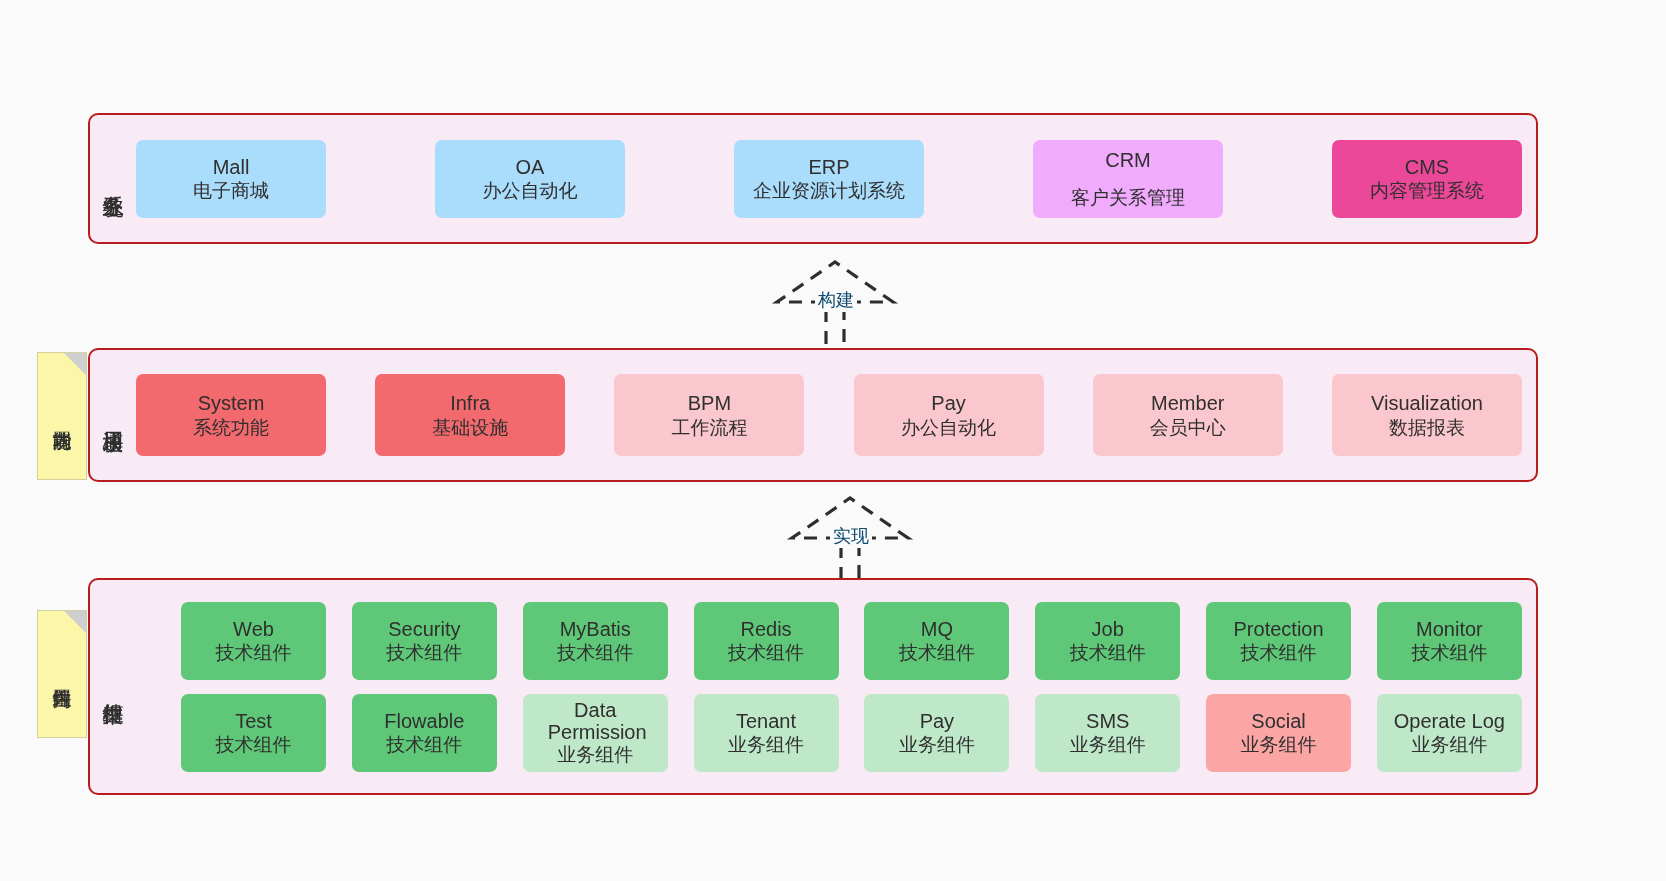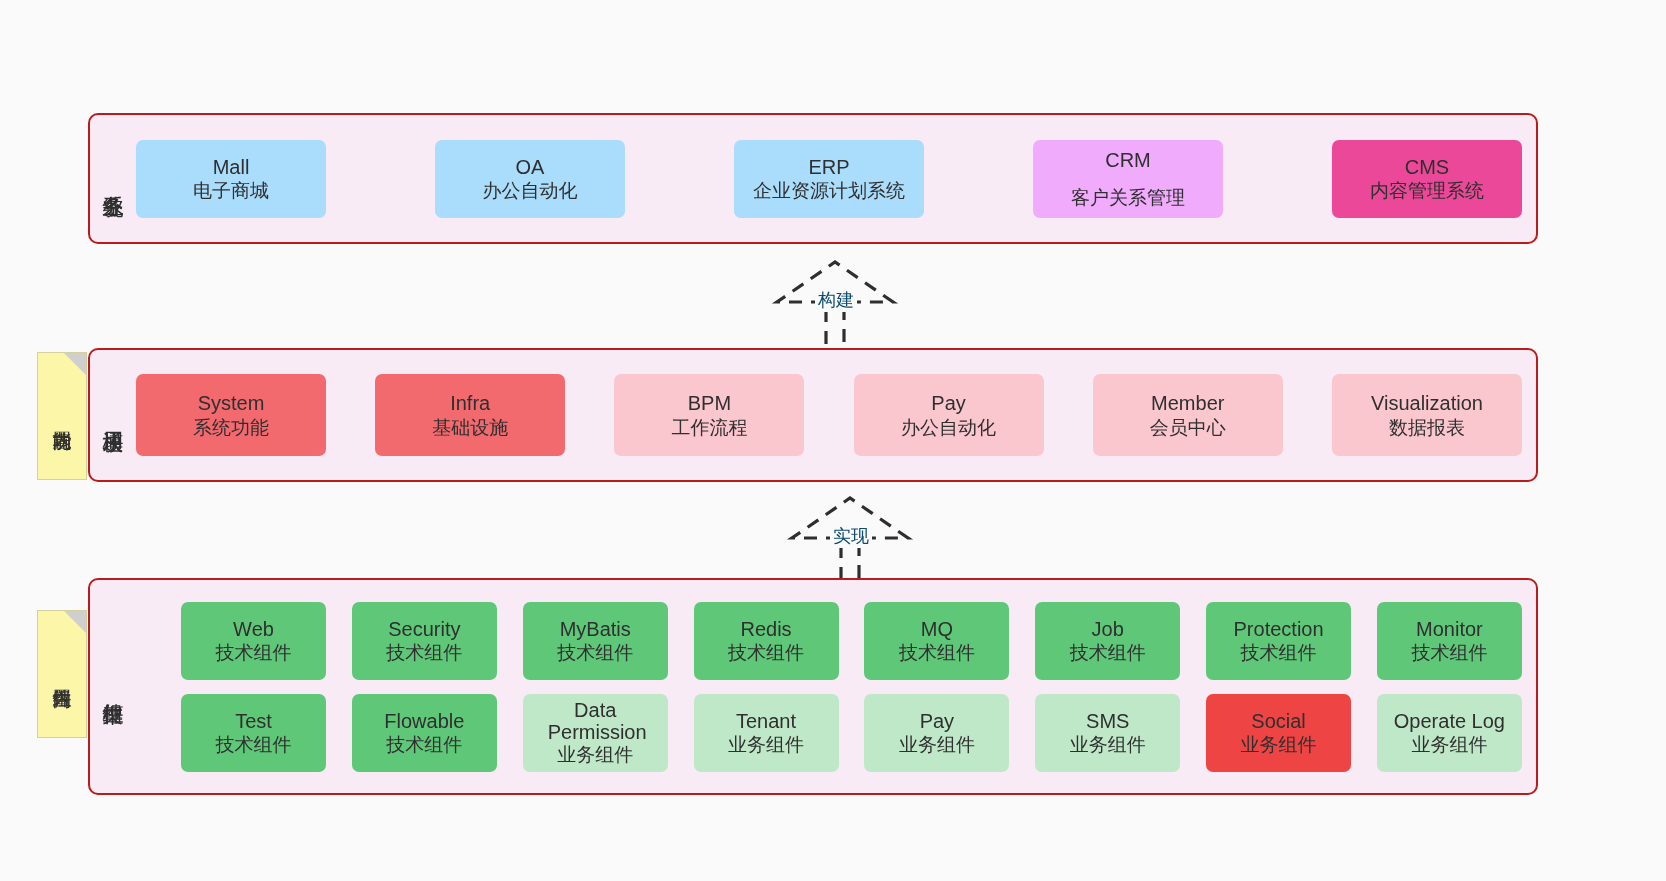--- a/index.html
+++ b/index.html
@@ -283,21 +283,21 @@
           <span class="t2">业务组件</span>
         </div>
         <div class="box" style="background:#bfe8c8;">
           <span class="t1">Pay</span>
           <span class="t2">业务组件</span>
         </div>
         <div class="box" style="background:#bfe8c8;">
           <span class="t1">SMS</span>
           <span class="t2">业务组件</span>
         </div>
-        <div class="box" style="background:#ef4444;">
+        <div class="box" style="background:#fca5a5;">
           <span class="t1">Social</span>
           <span class="t2">业务组件</span>
         </div>
         <div class="box" style="background:#bfe8c8;">
           <span class="t1">Operate Log</span>
           <span class="t2">业务组件</span>
         </div>
       </div>
 
     </div>

